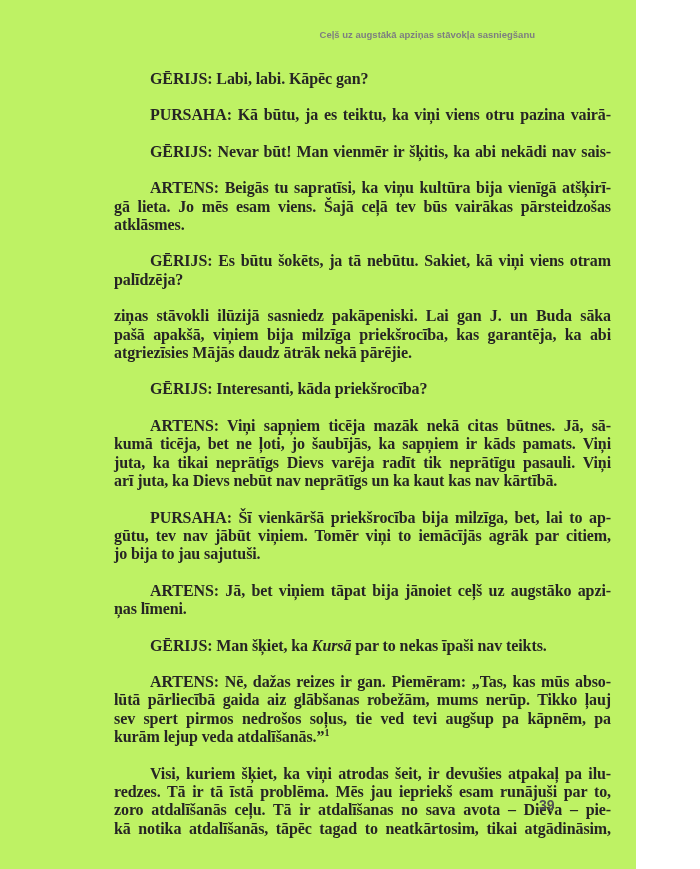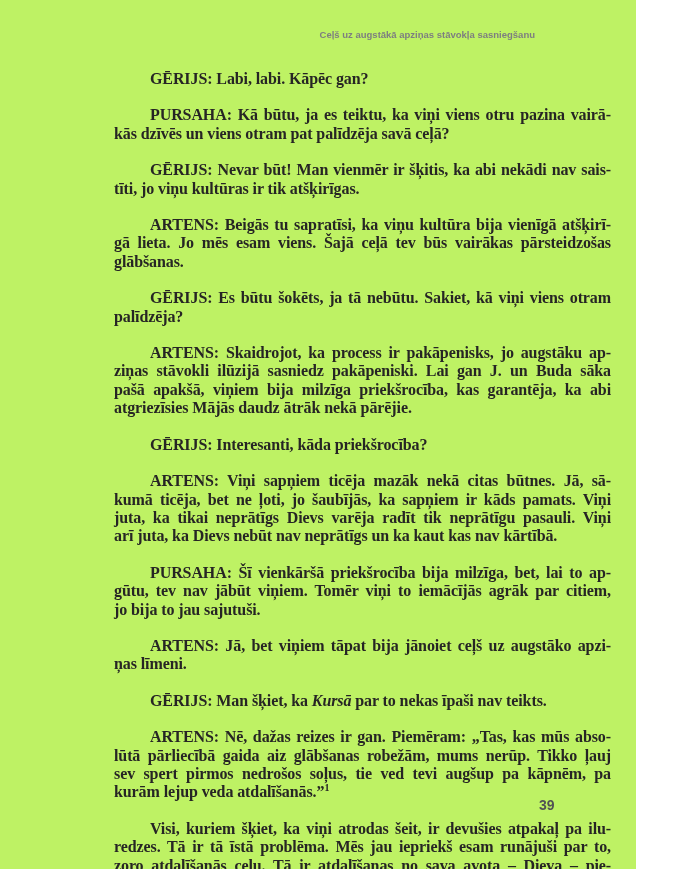--- a/index.html
+++ b/index.html
@@ -71,37 +71,34 @@
 
 <div class="page">
   <div class="running-header">Ceļš uz augstākā apziņas stāvokļa sasniegšanu</div>
 
   <div id="text-block">
       <div class="para">
         <div class="line first end"><span>GĒRIJS: Labi, labi. Kāpēc gan?</span></div>
       </div>
       <div class="para">
         <div class="line first"><span>PURSAHA: Kā būtu, ja es teiktu, ka viņi viens otru pazina vairā-</span></div>
-        <div class="line end"><span>kās dzīvēs un viens otram pat palīdzēja savā ceļā?</span></div>
       </div>
       <div class="para">
         <div class="line first"><span>GĒRIJS: Nevar būt! Man vienmēr ir šķitis, ka abi nekādi nav sais-</span></div>
-        <div class="line end"><span>tīti, jo viņu kultūras ir tik atšķirīgas.</span></div>
       </div>
       <div class="para">
         <div class="line first"><span>ARTENS: Beigās tu sapratīsi, ka viņu kultūra bija vienīgā atšķirī-</span></div>
         <div class="line"><span>gā lieta. Jo mēs esam viens. Šajā ceļā tev būs vairākas pārsteidzošas</span></div>
-        <div class="line end"><span>glābšanas.</span></div>
+        <div class="line end"><span>atklāsmes.</span></div>
       </div>
       <div class="para">
         <div class="line first"><span>GĒRIJS: Es būtu šokēts, ja tā nebūtu. Sakiet, kā viņi viens otram</span></div>
         <div class="line end"><span>palīdzēja?</span></div>
       </div>
       <div class="para">
-        <div class="line first"><span>ARTENS: Skaidrojot, ka process ir pakāpenisks, jo augstāku ap-</span></div>
         <div class="line"><span>ziņas stāvokli ilūzijā sasniedz pakāpeniski. Lai gan J. un Buda sāka</span></div>
         <div class="line"><span>pašā apakšā, viņiem bija milzīga priekšrocība, kas garantēja, ka abi</span></div>
         <div class="line end"><span>atgriezīsies Mājās daudz ātrāk nekā pārējie.</span></div>
       </div>
       <div class="para">
         <div class="line first end"><span>GĒRIJS: Interesanti, kāda priekšrocība?</span></div>
       </div>
       <div class="para">
         <div class="line first"><span>ARTENS: Viņi sapņiem ticēja mazāk nekā citas būtnes. Jā, sā-</span></div>
         <div class="line"><span>kumā ticēja, bet ne ļoti, jo šaubījās, ka sapņiem ir kāds pamats. Viņi</span></div>

